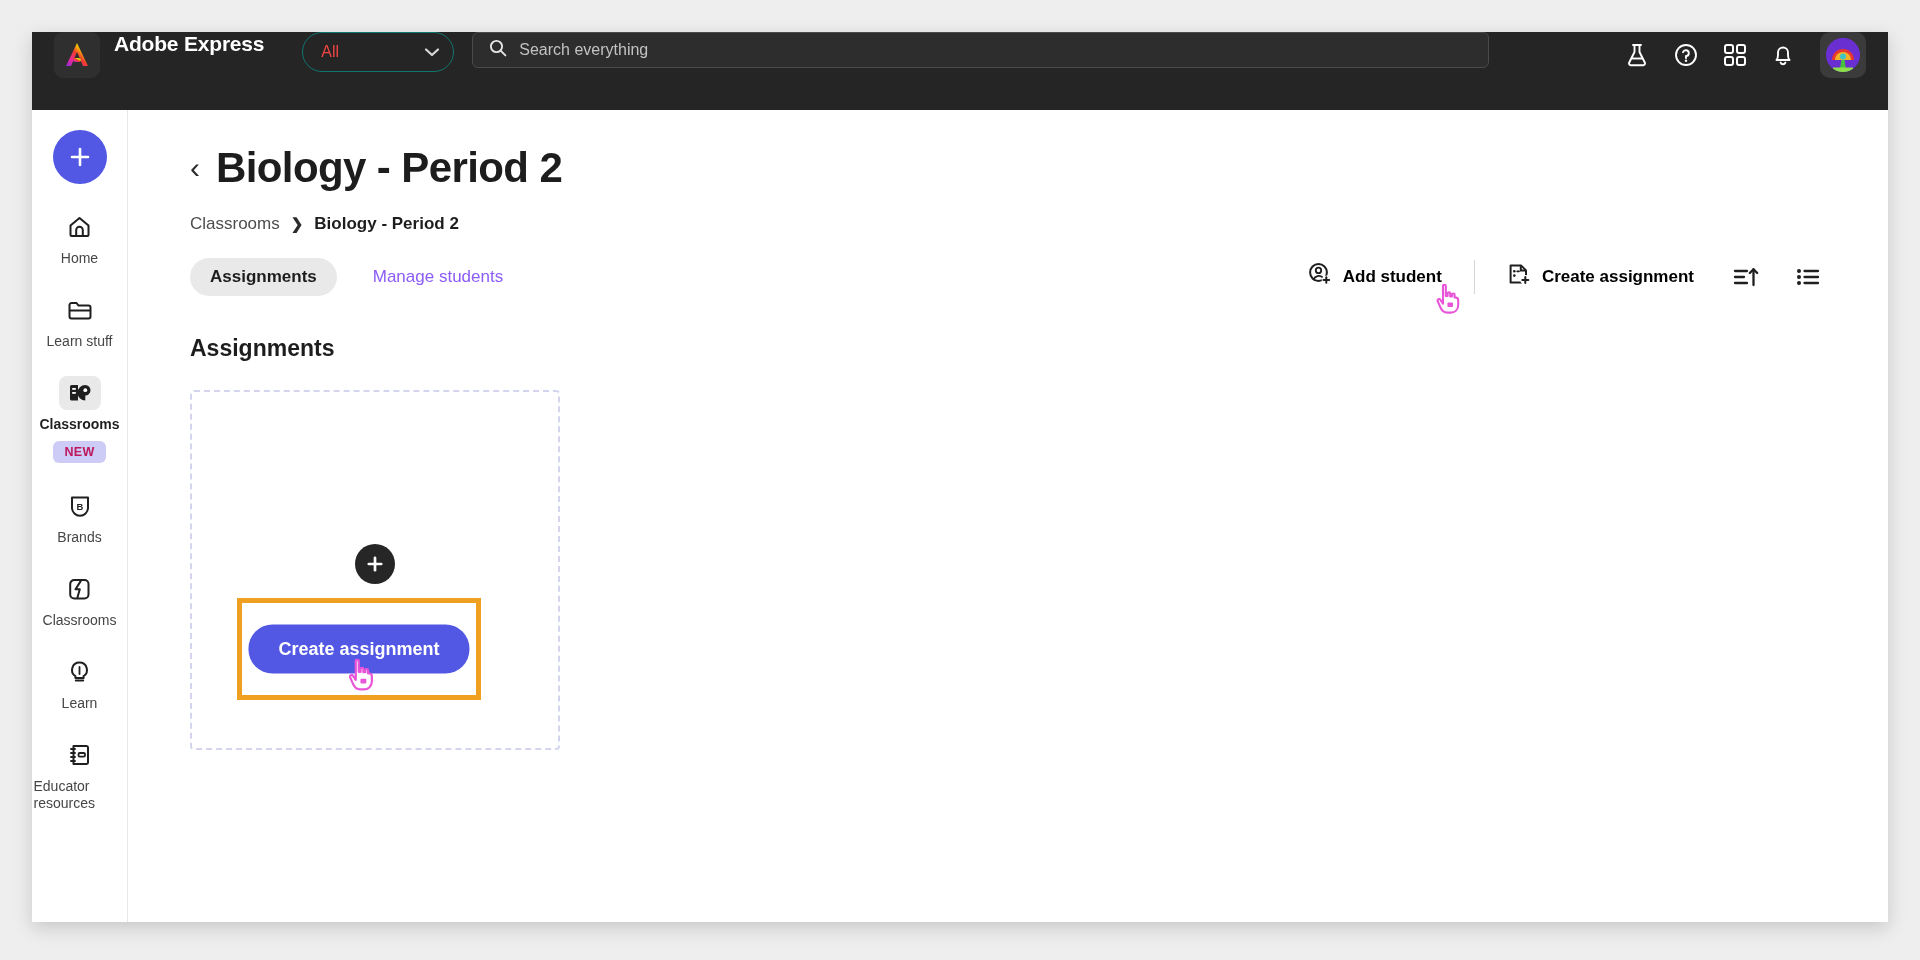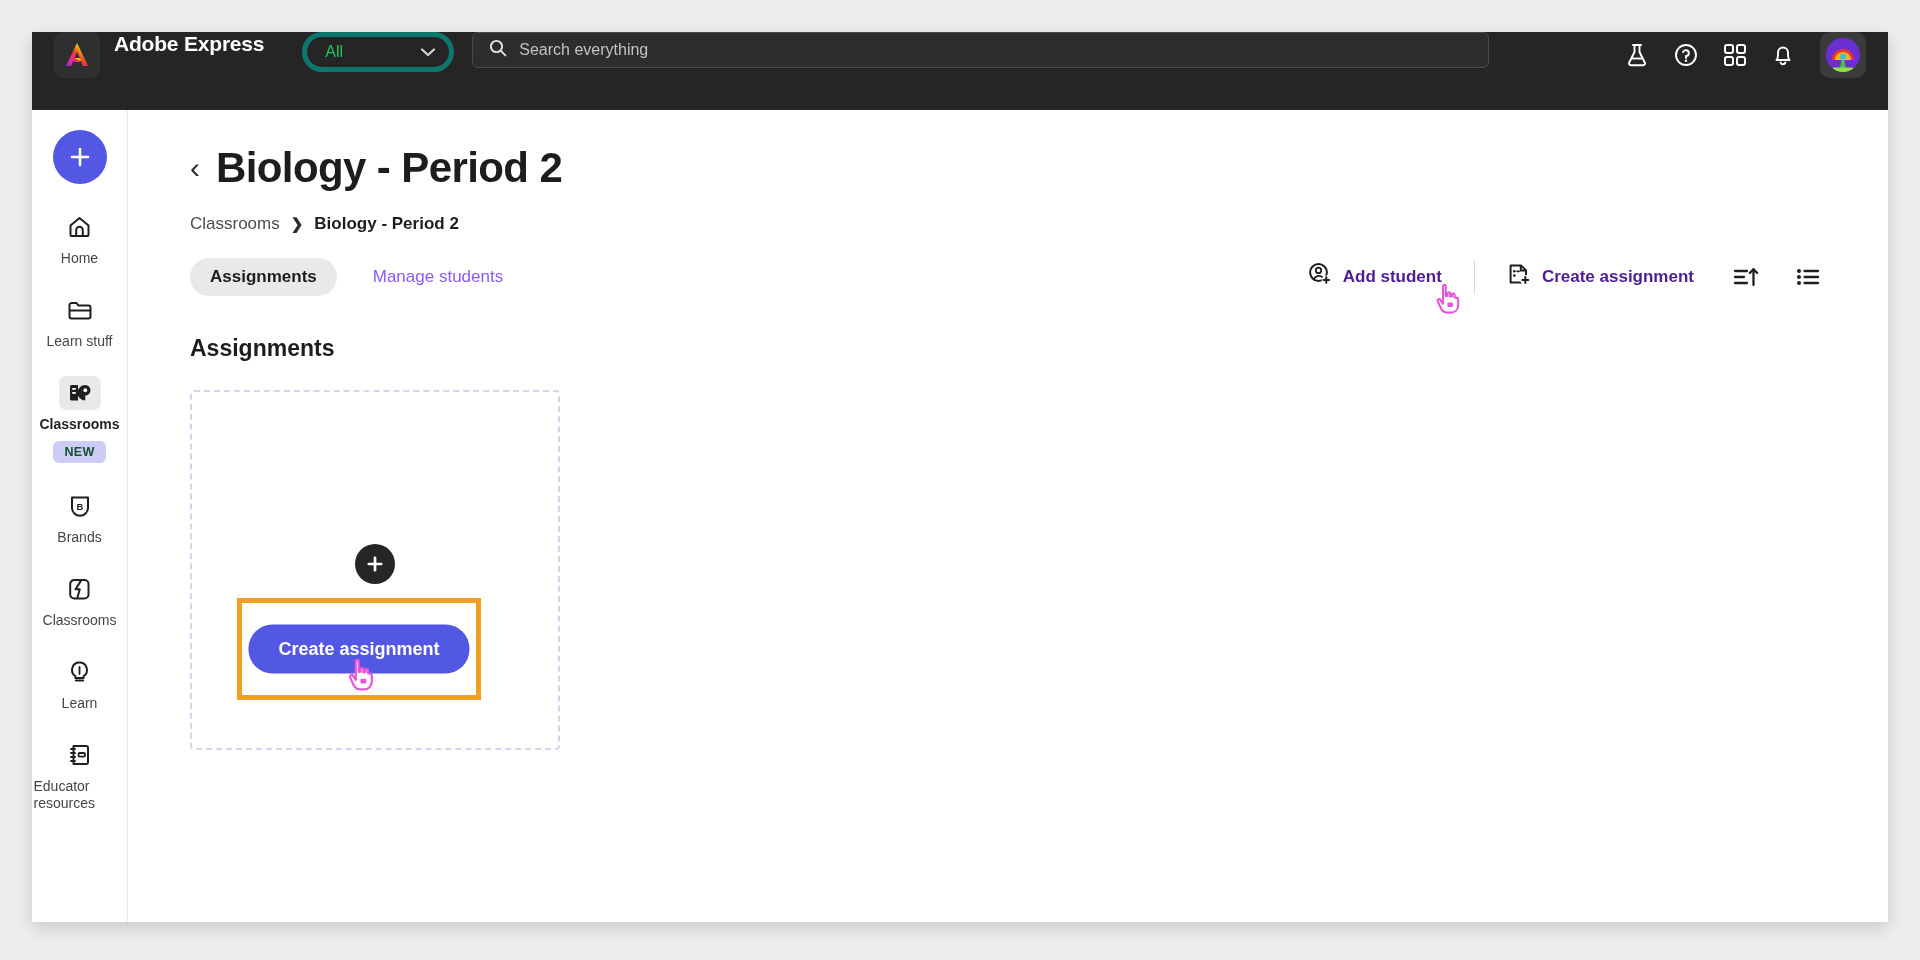--- a/index.html
+++ b/index.html
@@ -45,24 +45,24 @@
     margin-left: 14px;
     color: #ffffff;
     font-size: 21px;
     font-weight: bold;
     letter-spacing: -0.2px;
   }
   .filter-select {
     margin-left: 38px;
     width: 152px;
     height: 40px;
-    border: 5px solid #0f766e;
+    border: 1px solid #0f766e;
     border-radius: 20px;
     background: transparent;
-    color: #22c55e;
+    color: #ef4444;
     font-size: 16px;
     display: flex;
     align-items: center;
     padding: 0 14px 0 18px;
     cursor: pointer;
   }
   .filter-select .chev { margin-left: auto; }
   .searchbar {
     margin-left: 18px;
     width: 1017px;
@@ -143,21 +143,21 @@
     margin-top: 6px;
     font-size: 14px;
     color: #464646;
     text-align: left;
     line-height: 17px;
   }
   .rail-item.active .rail-label { color: #1f1f1f; font-weight: bold; }
   .new-badge {
     margin-top: 8px;
     background: #ccccf7;
-    color: #14532d;
+    color: #be185d;
     font-size: 12.5px;
     font-weight: bold;
     border-radius: 6px;
     padding: 4px 11px;
     letter-spacing: 0.3px;
   }
 
   
   .main {
     position: absolute;
@@ -212,21 +212,21 @@
     margin-left: auto;
     display: flex;
     align-items: center;
   }
   .tool-btn {
     display: flex;
     align-items: center;
     gap: 11px;
     font-size: 17px;
     font-weight: bold;
-    color: #4c1d95;
+    color: #000000;
     cursor: pointer;
     padding: 6px 10px;
   }
   .tool-divider {
     width: 1px;
     height: 34px;
     background: #d6d6d6;
     margin: 0 22px;
   }
   .tool-icon-btn {

